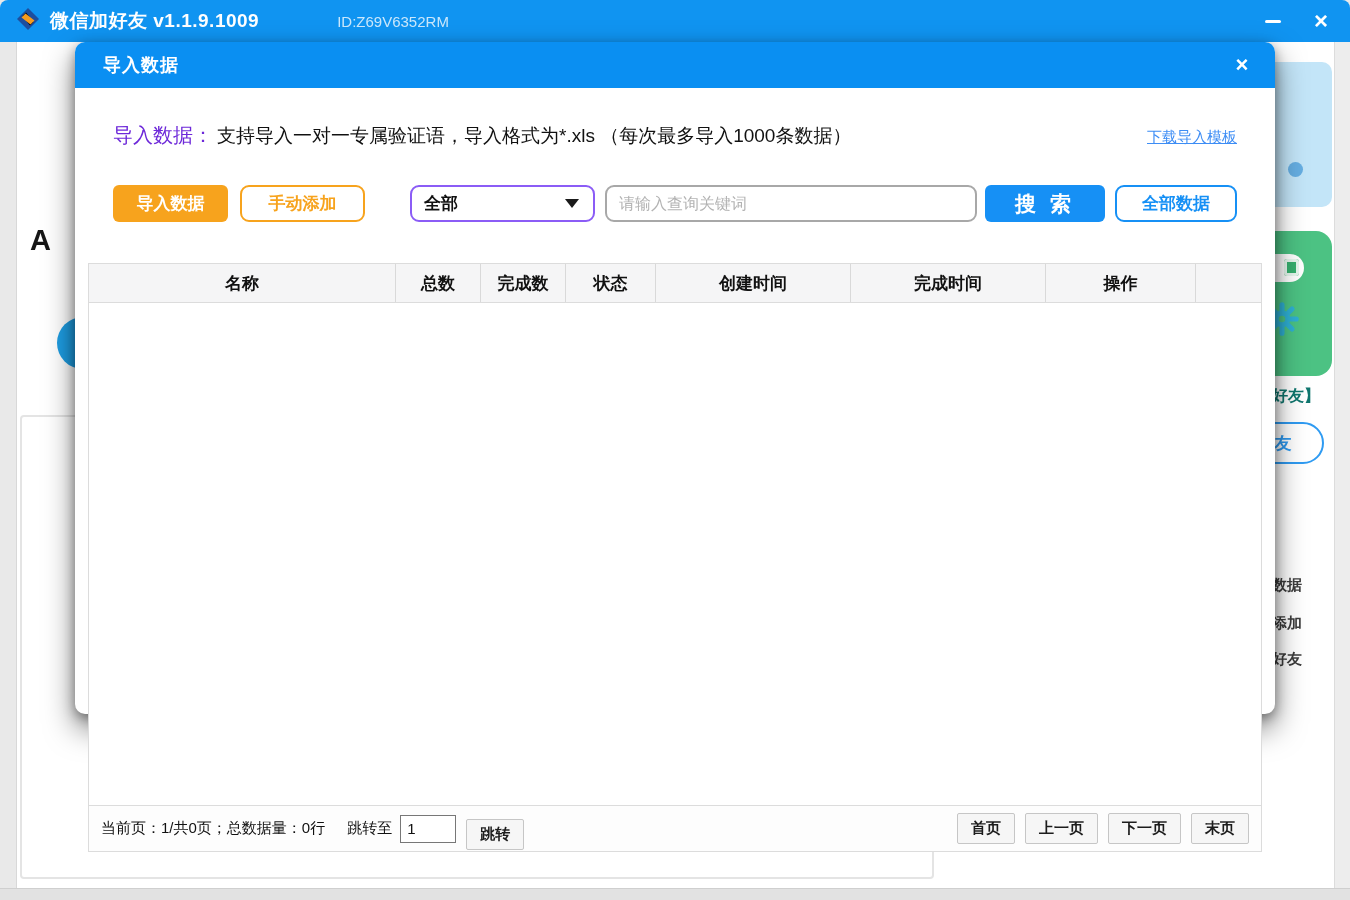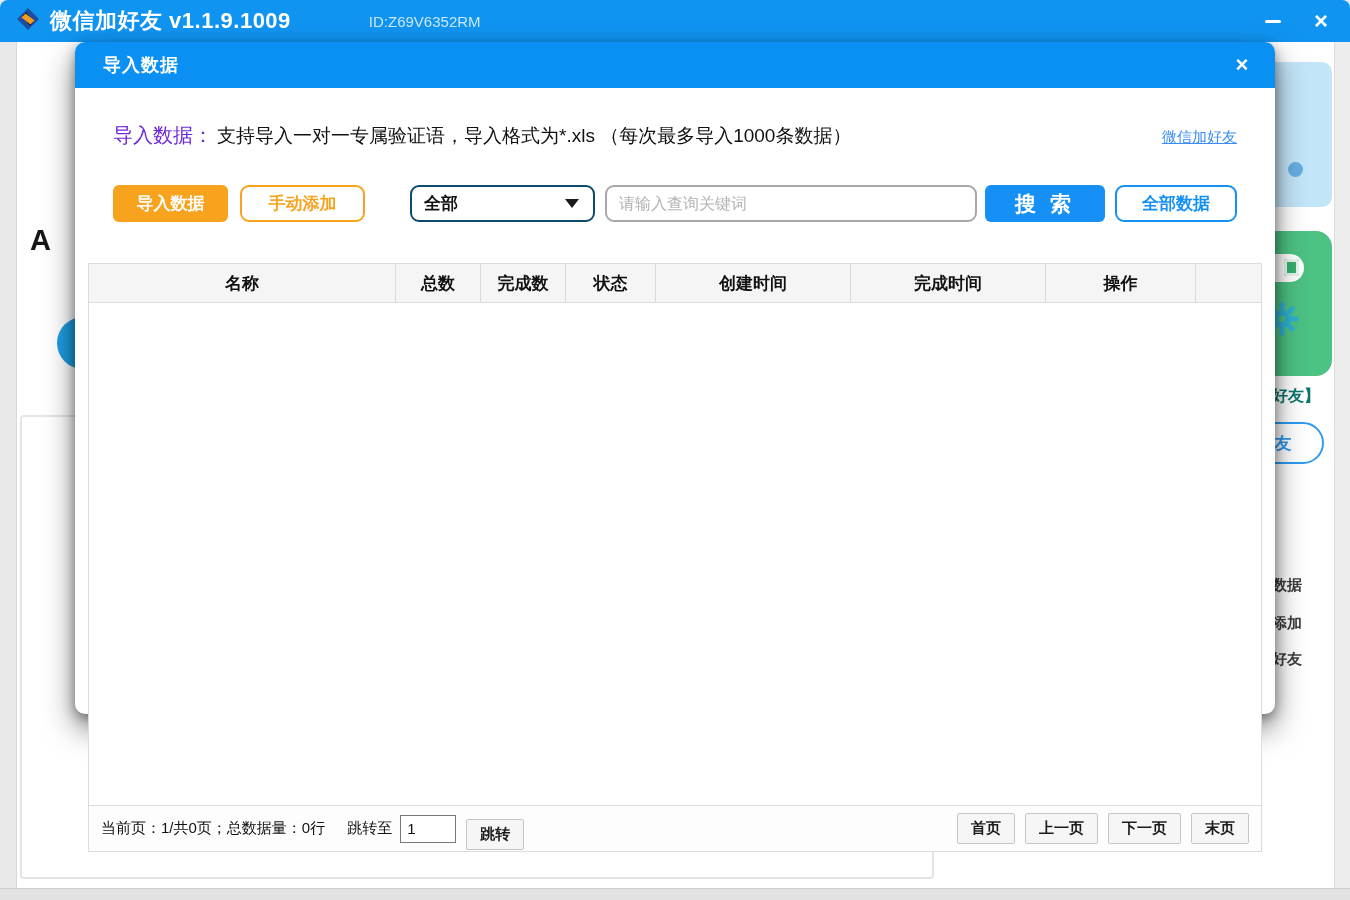--- a/index.html
+++ b/index.html
@@ -9,21 +9,21 @@
     background:#e9e9e9;
   }
   .app{position:absolute;inset:0;border-radius:8px 8px 0 0;overflow:hidden;}
 
   
   .titlebar{
     position:absolute;left:0;top:0;width:1350px;height:42px;
     background:#1094f1;display:flex;align-items:center;z-index:5;
   }
   .titlebar .logo{margin:0 10px 0 16px;flex:0 0 auto;}
-  .titlebar .title{color:#fff;font-size:22px;font-weight:bold;letter-spacing:.5px;}
+  .titlebar .title{color:#fff;font-size:19px;font-weight:bold;letter-spacing:.5px;}
   .titlebar .wid{color:rgba(255,255,255,.78);font-size:15px;margin-left:78px;}
   .win-btns{position:absolute;right:14px;top:0;height:42px;display:flex;align-items:center;gap:18px;}
   .win-btn{width:30px;height:30px;display:flex;align-items:center;justify-content:center;cursor:pointer;}
   .minbar{width:16px;height:3px;background:#fff;border-radius:2px;display:block;}
   .cls-glyph{color:#fff;font-size:24px;font-weight:bold;line-height:1;}
 
   
   .bg-white{position:absolute;left:16px;top:42px;width:1318px;height:846px;background:#fff;z-index:1;}
   .edge-left{position:absolute;left:0;top:42px;width:16px;height:858px;background:#e9e9e9;border-right:1px solid #d8d8d8;z-index:2;}
   .edge-right{position:absolute;left:1334px;top:42px;width:16px;height:858px;background:#ededed;border-left:1px solid #dcdcdc;z-index:2;}
@@ -58,21 +58,21 @@
     color:#fff;font-size:22px;font-weight:bold;cursor:pointer;}
 
   .desc-row{position:absolute;left:38px;right:38px;top:80px;display:flex;align-items:baseline;}
   .desc-label{font-size:20px;font-weight:normal;color:#6d28d9;}
   .desc-text{font-size:19px;color:#111;margin-left:4px;}
   .desc-link{margin-left:auto;font-size:15px;color:#3d8df5;text-decoration:underline;cursor:pointer;white-space:nowrap;}
 
   .btn{box-sizing:border-box;display:flex;align-items:center;justify-content:center;cursor:pointer;font-weight:bold;}
   .tb-import{position:absolute;left:38px;top:143px;width:115px;height:37px;background:#f7a31d;color:#fff;font-size:17px;border-radius:6px;}
   .tb-manual{position:absolute;left:165px;top:143px;width:125px;height:37px;background:#fff;color:#f7a31d;font-size:17px;border:2.5px solid #f7a31d;border-radius:9px;}
-  .tb-select{position:absolute;left:335px;top:143px;width:185px;height:37px;box-sizing:border-box;border:2px solid #0c4a6e;border-radius:9px;background:#fff;
+  .tb-select{position:absolute;left:335px;top:143px;width:185px;height:37px;box-sizing:border-box;border:2px solid #8b5cf6;border-radius:9px;background:#fff;
     display:flex;align-items:center;cursor:pointer;}
   .tb-select .sel-text{font-size:17px;font-weight:bold;color:#111;margin-left:12px;}
   .caret{margin-left:auto;margin-right:14px;width:0;height:0;border-left:7px solid transparent;border-right:7px solid transparent;border-top:9px solid #1a1a1a;}
   .tb-search-input{position:absolute;left:530px;top:143px;width:372px;height:37px;box-sizing:border-box;border:2px solid #a8a8a8;border-radius:9px;
     font-size:16px;padding:0 12px;color:#333;font-family:Liberation Sans, sans-serif;outline:none;}
   .tb-search-input::placeholder{color:#b3b3b3;}
   .tb-searchbtn{position:absolute;left:910px;top:143px;width:120px;height:37px;background:#1690f5;color:#fff;font-size:21px;letter-spacing:4px;border-radius:6px;}
   .tb-alldata{position:absolute;left:1040px;top:143px;width:122px;height:37px;background:#fff;color:#1690f5;font-size:17px;border:2.5px solid #1690f5;border-radius:9px;}
 
   .table{position:absolute;left:13px;top:221px;width:1174px;height:589px;box-sizing:border-box;border:1px solid #dcdcdc;display:flex;flex-direction:column;background:#fff;}
@@ -154,21 +154,21 @@
     <div class="modal-header">
       <span class="mtitle">导入数据</span>
       <div class="modal-close">
         <span>×</span>
       </div>
     </div>
 
     <div class="desc-row">
       <span class="desc-label">导入数据：</span>
       <span class="desc-text">支持导入一对一专属验证语，导入格式为*.xls （每次最多导入1000条数据）</span>
-      <span class="desc-link">微信加好友</span>
+      <span class="desc-link">下载导入模板</span>
     </div>
 
     <div class="btn tb-import">导入数据</div>
     <div class="btn tb-manual">手动添加</div>
     <div class="tb-select">
       <span class="sel-text">全部</span>
       <span class="caret"></span>
     </div>
     <input class="tb-search-input" type="text" placeholder="请输入查询关键词" style="">
     <div class="btn tb-searchbtn">搜 索</div>

